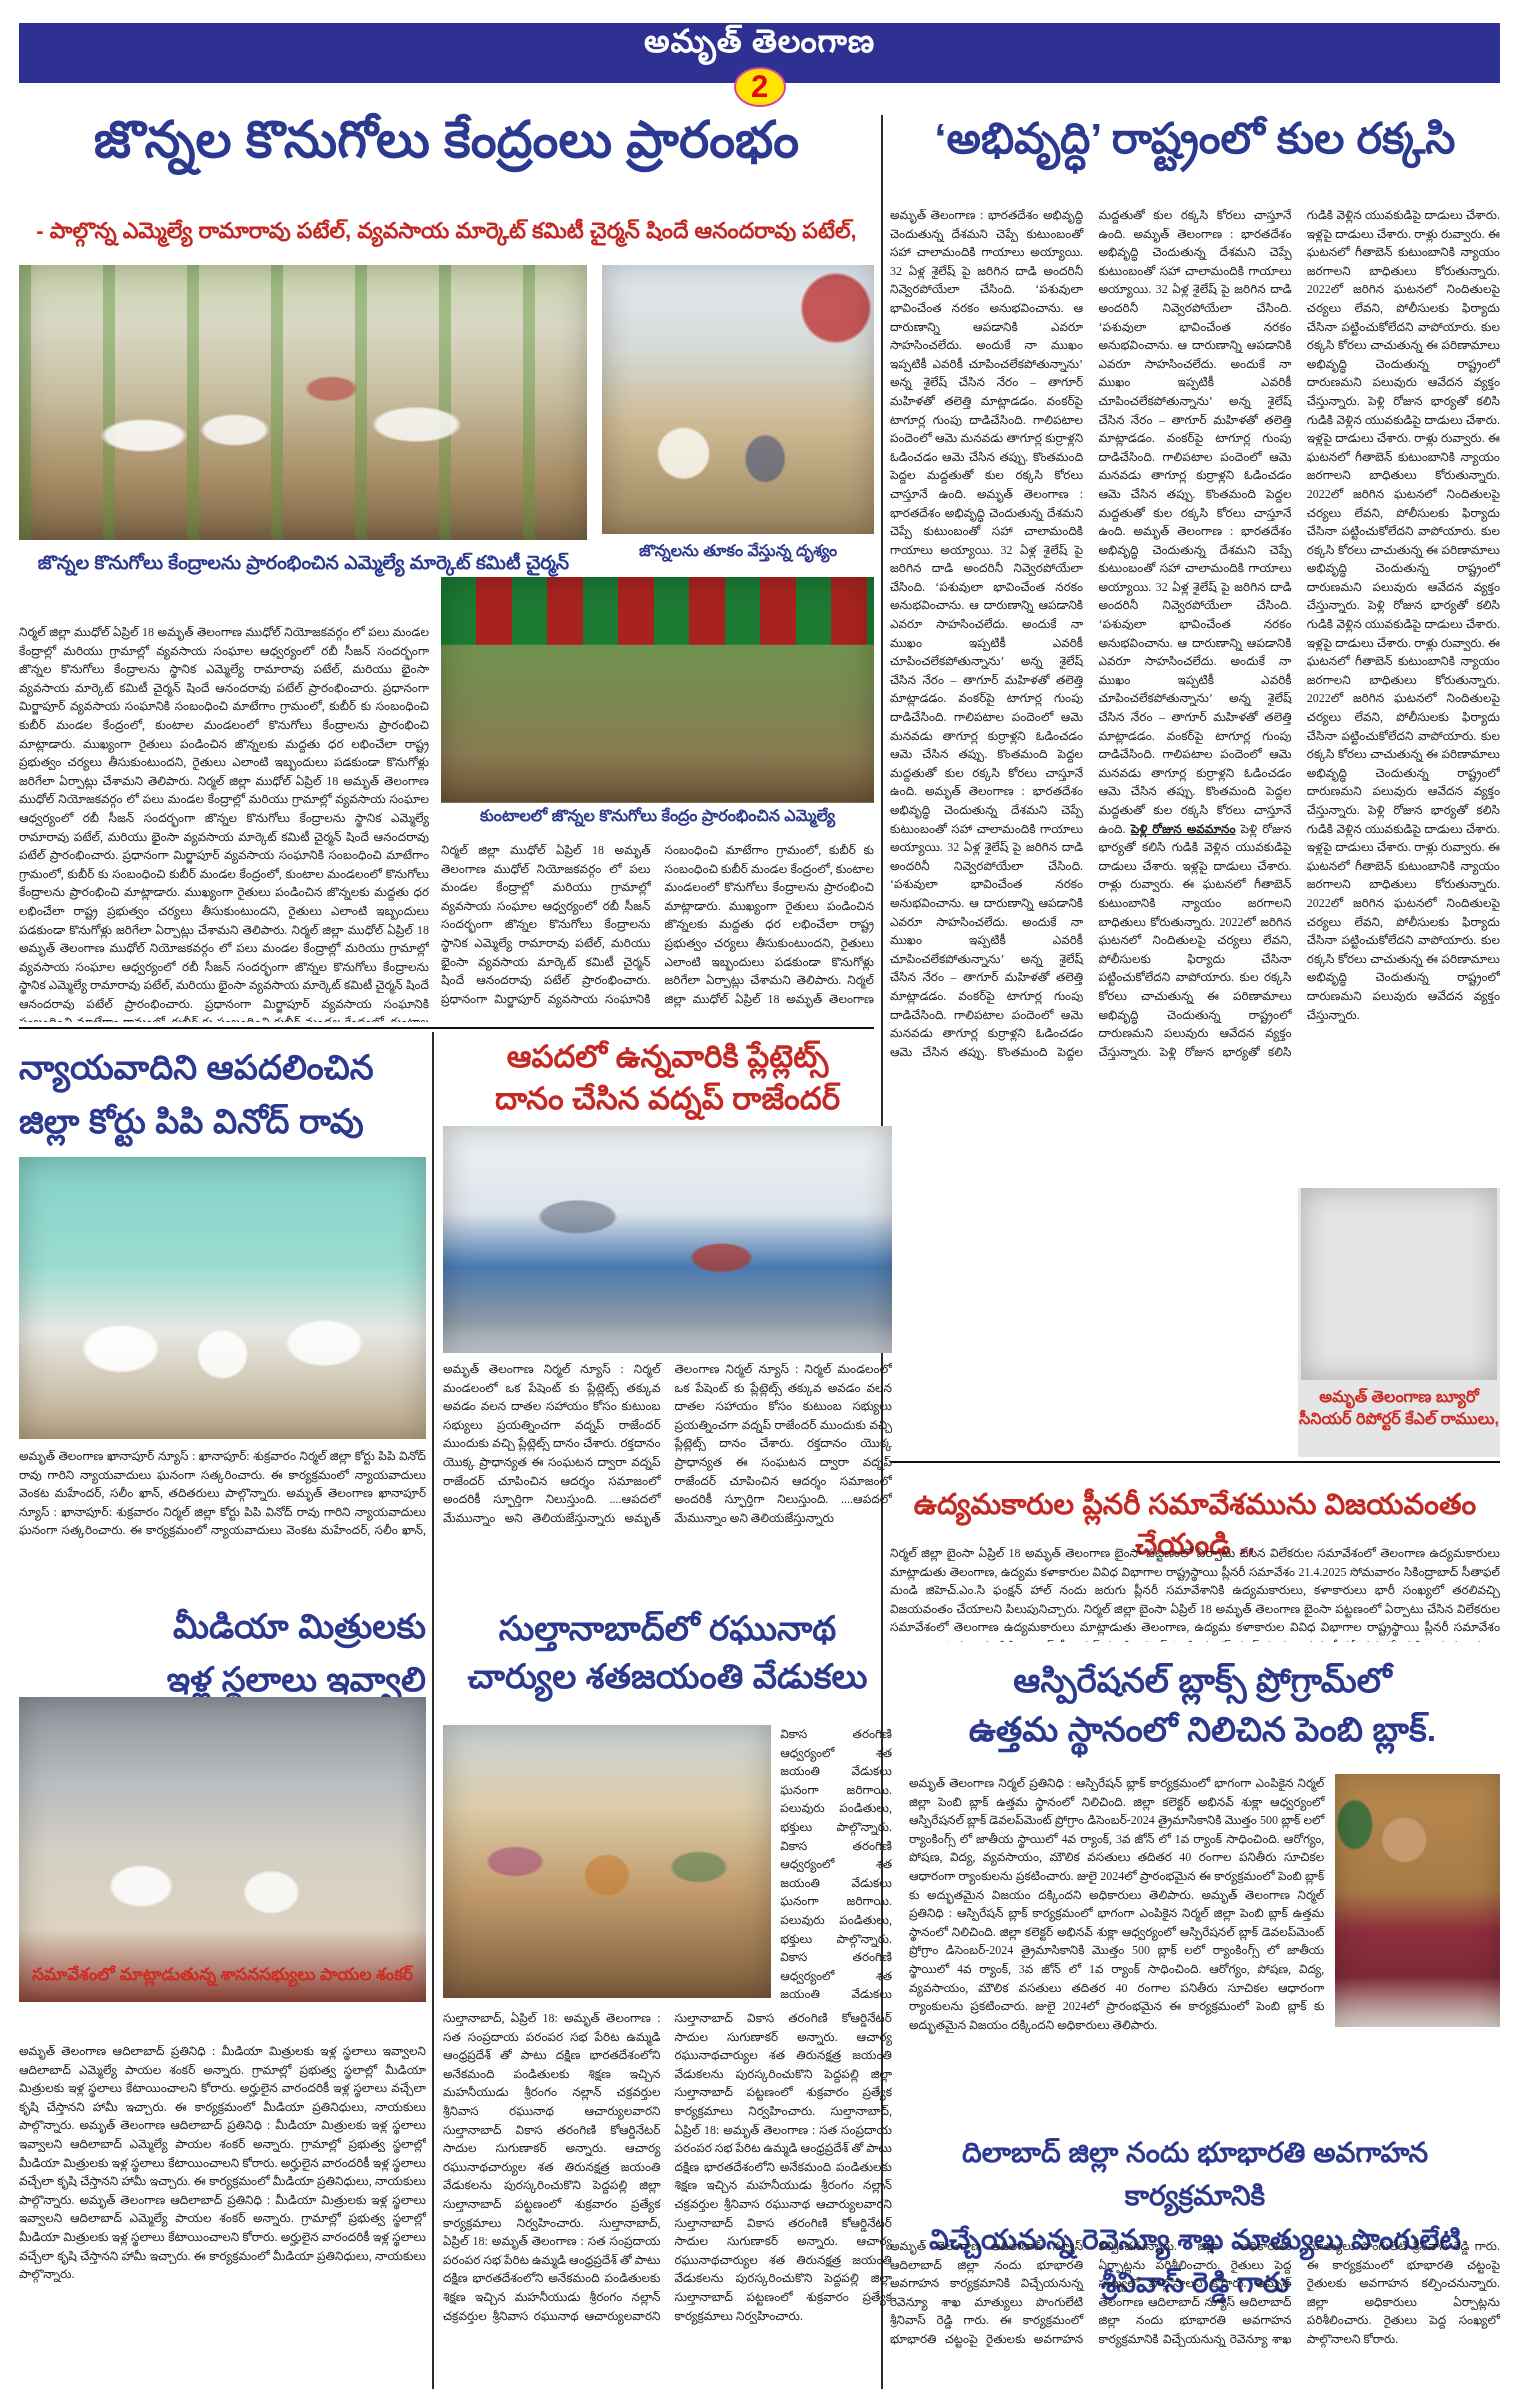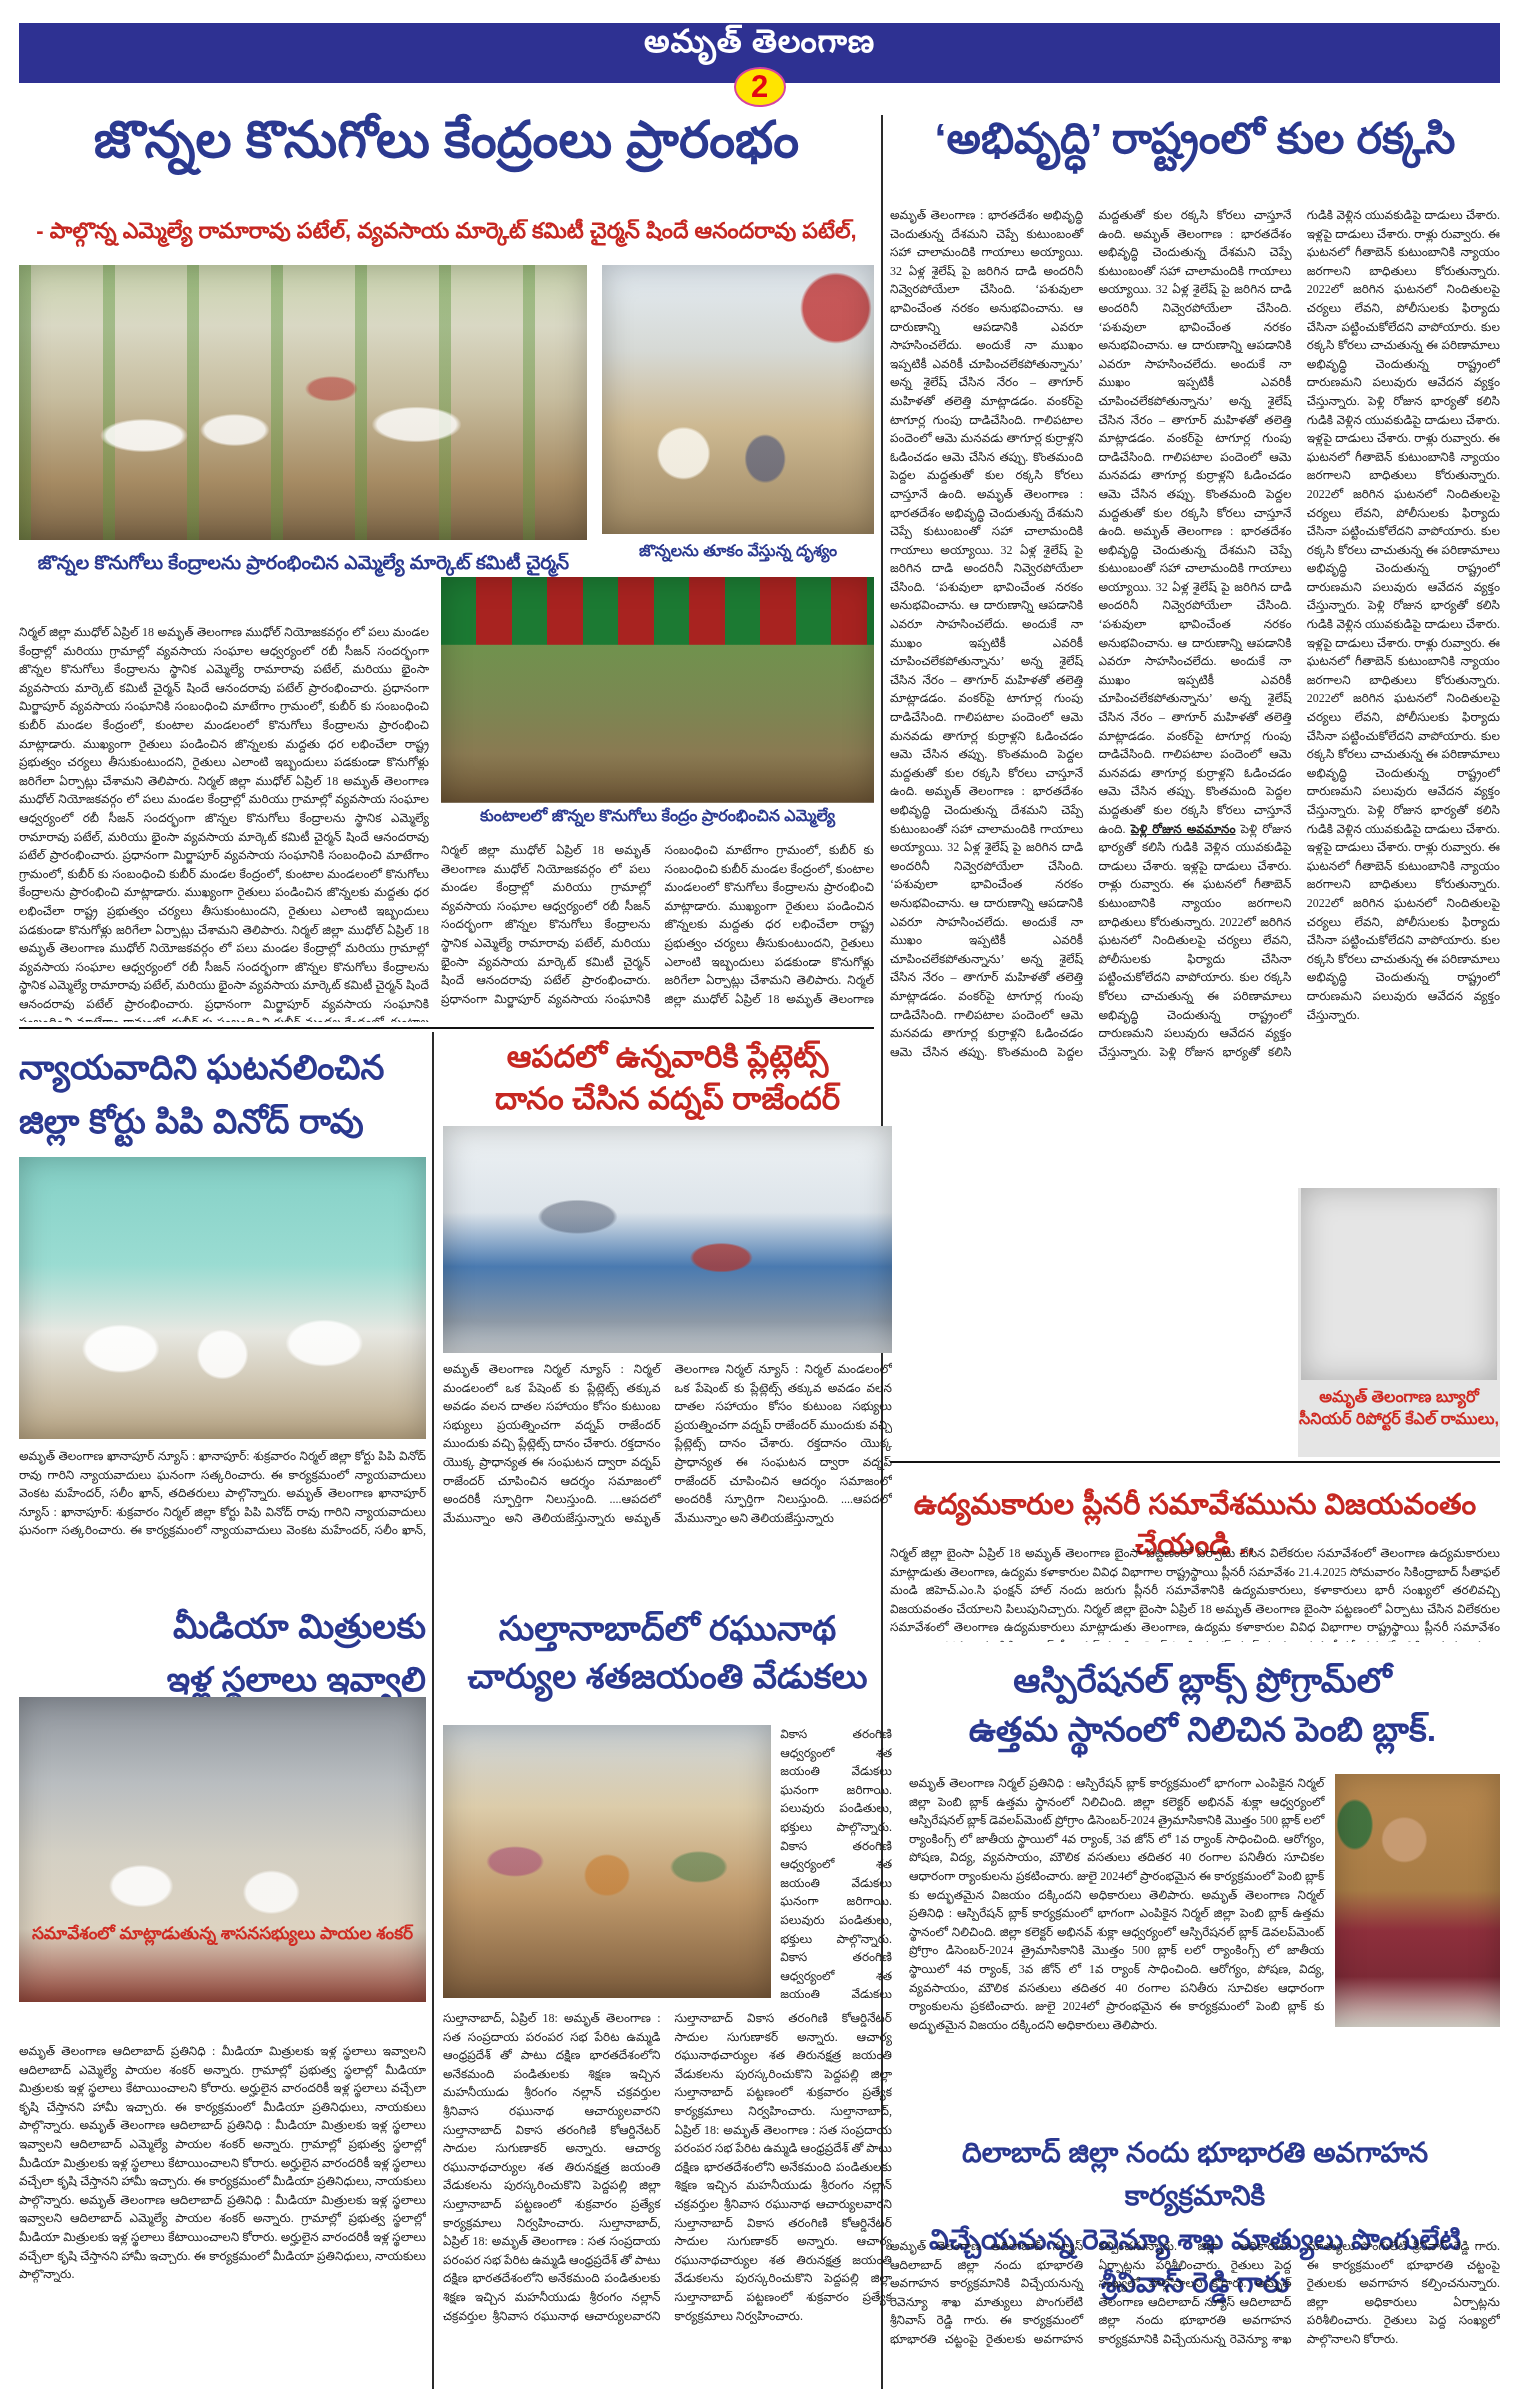--- a/index.html
+++ b/index.html
@@ -132,39 +132,39 @@
 
   <div class="abs hl" style="left:890px;top:2131px;width:610px;font-size:28px;line-height:1.55;">
     <div>దిలాబాద్ జిల్లా నందు భూభారతి అవగాహన కార్యక్రమానికి</div>
     <div>విచ్చేయనున్న రెవెన్యూ శాఖ మాత్యులు పొంగులేటి శ్రీనివాస్ రెడ్డి గారు</div>
   </div>
   <div class="abs txt cols3" style="left:890px;top:2237px;width:610px;height:152px;">అమృత్ తెలంగాణ ఆదిలాబాద్ న్యూస్ ఆదిలాబాద్ జిల్లా నందు భూభారతి అవగాహన కార్యక్రమానికి విచ్చేయనున్న రెవెన్యూ శాఖ మాత్యులు పొంగులేటి శ్రీనివాస్ రెడ్డి గారు. ఈ కార్యక్రమంలో భూభారతి చట్టంపై రైతులకు అవగాహన కల్పించనున్నారు. జిల్లా అధికారులు ఏర్పాట్లను పరిశీలించారు. రైతులు పెద్ద సంఖ్యలో పాల్గొనాలని కోరారు. అమృత్ తెలంగాణ ఆదిలాబాద్ న్యూస్ ఆదిలాబాద్ జిల్లా నందు భూభారతి అవగాహన కార్యక్రమానికి విచ్చేయనున్న రెవెన్యూ శాఖ మాత్యులు పొంగులేటి శ్రీనివాస్ రెడ్డి గారు. ఈ కార్యక్రమంలో భూభారతి చట్టంపై రైతులకు అవగాహన కల్పించనున్నారు. జిల్లా అధికారులు ఏర్పాట్లను పరిశీలించారు. రైతులు పెద్ద సంఖ్యలో పాల్గొనాలని కోరారు.</div>
 
   <div class="abs vrule" style="left:432px;top:1032px;height:1357px;"></div>
 
   <div class="abs hl" style="left:19px;top:1040px;width:407px;font-size:34px;line-height:1.6;text-align:left;">
-    <div>న్యాయవాదిని ఘటనలించిన</div>
+    <div>న్యాయవాదిని ఆపదలించిన</div>
     <div>జిల్లా కోర్టు పిపి వినోద్ రావు</div>
   </div>
   <div class="abs photo ph-court" style="left:19px;top:1157px;width:407px;height:282px;"></div>
   <div class="abs txt" style="left:19px;top:1447px;width:407px;height:95px;">అమృత్ తెలంగాణ ఖానాపూర్ న్యూస్ : ఖానాపూర్: శుక్రవారం నిర్మల్ జిల్లా కోర్టు పిపి వినోద్ రావు గారిని న్యాయవాదులు ఘనంగా సత్కరించారు. ఈ కార్యక్రమంలో న్యాయవాదులు వెంకట మహేందర్, సలీం ఖాన్, తదితరులు పాల్గొన్నారు. అమృత్ తెలంగాణ ఖానాపూర్ న్యూస్ : ఖానాపూర్: శుక్రవారం నిర్మల్ జిల్లా కోర్టు పిపి వినోద్ రావు గారిని న్యాయవాదులు ఘనంగా సత్కరించారు. ఈ కార్యక్రమంలో న్యాయవాదులు వెంకట మహేందర్, సలీం ఖాన్, తదితరులు పాల్గొన్నారు.</div>
 
   <div class="abs hl-red" style="left:443px;top:1036px;width:449px;font-size:31px;line-height:1.35;">
     <div>ఆపదలో ఉన్నవారికి ప్లేట్లెట్స్</div>
     <div>దానం చేసిన వద్నప్ రాజేందర్</div>
   </div>
   <div class="abs photo ph-hospital" style="left:443px;top:1126px;width:449px;height:227px;"></div>
   <div class="abs txt cols2" style="left:443px;top:1360px;width:449px;height:238px;">అమృత్ తెలంగాణ నిర్మల్ న్యూస్ : నిర్మల్ మండలంలో ఒక పేషెంట్ కు ప్లేట్లెట్స్ తక్కువ అవడం వలన దాతల సహాయం కోసం కుటుంబ సభ్యులు ప్రయత్నించగా వద్నప్ రాజేందర్ ముందుకు వచ్చి ప్లేట్లెట్స్ దానం చేశారు. రక్తదానం యొక్క ప్రాధాన్యత ఈ సంఘటన ద్వారా వద్నప్ రాజేందర్ చూపించిన ఆదర్శం సమాజంలో అందరికీ స్ఫూర్తిగా నిలుస్తుంది. ....ఆపదలో మేమున్నాం అని తెలియజేస్తున్నారు అమృత్ తెలంగాణ నిర్మల్ న్యూస్ : నిర్మల్ మండలంలో ఒక పేషెంట్ కు ప్లేట్లెట్స్ తక్కువ అవడం వలన దాతల సహాయం కోసం కుటుంబ సభ్యులు ప్రయత్నించగా వద్నప్ రాజేందర్ ముందుకు వచ్చి ప్లేట్లెట్స్ దానం చేశారు. రక్తదానం యొక్క ప్రాధాన్యత ఈ సంఘటన ద్వారా వద్నప్ రాజేందర్ చూపించిన ఆదర్శం సమాజంలో అందరికీ స్ఫూర్తిగా నిలుస్తుంది. ....ఆపదలో మేమున్నాం అని తెలియజేస్తున్నారు</div>
 
   <div class="abs hl" style="left:19px;top:1600px;width:407px;font-size:34px;line-height:1.55;text-align:right;">
     <div>మీడియా మిత్రులకు</div>
     <div>ఇళ్ల స్థలాలు ఇవ్వాలి</div>
   </div>
   <div class="abs photo ph-media" style="left:19px;top:1697px;width:407px;height:305px;"></div>
-  <div class="abs cap-red" style="left:19px;top:1924px;width:407px;font-size:17px;">సమావేశంలో మాట్లాడుతున్న శాసనసభ్యులు పాయల శంకర్</div>
+  <div class="abs cap-red" style="left:19px;top:1965px;width:407px;font-size:17px;">సమావేశంలో మాట్లాడుతున్న శాసనసభ్యులు పాయల శంకర్</div>
   <div class="abs txt" style="left:19px;top:2042px;width:407px;height:347px;">అమృత్ తెలంగాణ ఆదిలాబాద్ ప్రతినిధి : మీడియా మిత్రులకు ఇళ్ల స్థలాలు ఇవ్వాలని ఆదిలాబాద్ ఎమ్మెల్యే పాయల శంకర్ అన్నారు. గ్రామాల్లో ప్రభుత్వ స్థలాల్లో మీడియా మిత్రులకు ఇళ్ల స్థలాలు కేటాయించాలని కోరారు. అర్హులైన వారందరికీ ఇళ్ల స్థలాలు వచ్చేలా కృషి చేస్తానని హామీ ఇచ్చారు. ఈ కార్యక్రమంలో మీడియా ప్రతినిధులు, నాయకులు పాల్గొన్నారు. అమృత్ తెలంగాణ ఆదిలాబాద్ ప్రతినిధి : మీడియా మిత్రులకు ఇళ్ల స్థలాలు ఇవ్వాలని ఆదిలాబాద్ ఎమ్మెల్యే పాయల శంకర్ అన్నారు. గ్రామాల్లో ప్రభుత్వ స్థలాల్లో మీడియా మిత్రులకు ఇళ్ల స్థలాలు కేటాయించాలని కోరారు. అర్హులైన వారందరికీ ఇళ్ల స్థలాలు వచ్చేలా కృషి చేస్తానని హామీ ఇచ్చారు. ఈ కార్యక్రమంలో మీడియా ప్రతినిధులు, నాయకులు పాల్గొన్నారు. అమృత్ తెలంగాణ ఆదిలాబాద్ ప్రతినిధి : మీడియా మిత్రులకు ఇళ్ల స్థలాలు ఇవ్వాలని ఆదిలాబాద్ ఎమ్మెల్యే పాయల శంకర్ అన్నారు. గ్రామాల్లో ప్రభుత్వ స్థలాల్లో మీడియా మిత్రులకు ఇళ్ల స్థలాలు కేటాయించాలని కోరారు. అర్హులైన వారందరికీ ఇళ్ల స్థలాలు వచ్చేలా కృషి చేస్తానని హామీ ఇచ్చారు. ఈ కార్యక్రమంలో మీడియా ప్రతినిధులు, నాయకులు పాల్గొన్నారు.</div>
 
   <div class="abs hl" style="left:443px;top:1605px;width:449px;font-size:34px;line-height:1.4;">
     <div>సుల్తానాబాద్‌లో రఘునాథ</div>
     <div>చార్యుల శతజయంతి వేడుకలు</div>
   </div>
   <div class="abs" style="left:443px;top:1725px;width:449px;height:276px;">
     <div class="photo ph-sulta" style="float:left;width:328px;height:273px;margin:0 9.2px 0 0;"></div>
     <div class="txt" style="height:273px;">వికాస తరంగిణి ఆధ్వర్యంలో శత జయంతి వేడుకలు ఘనంగా జరిగాయి. పలువురు పండితులు, భక్తులు పాల్గొన్నారు. వికాస తరంగిణి ఆధ్వర్యంలో శత జయంతి వేడుకలు ఘనంగా జరిగాయి. పలువురు పండితులు, భక్తులు పాల్గొన్నారు. వికాస తరంగిణి ఆధ్వర్యంలో శత జయంతి వేడుకలు ఘనంగా జరిగాయి. పలువురు పండితులు, భక్తులు పాల్గొన్నారు.</div>
   </div>

